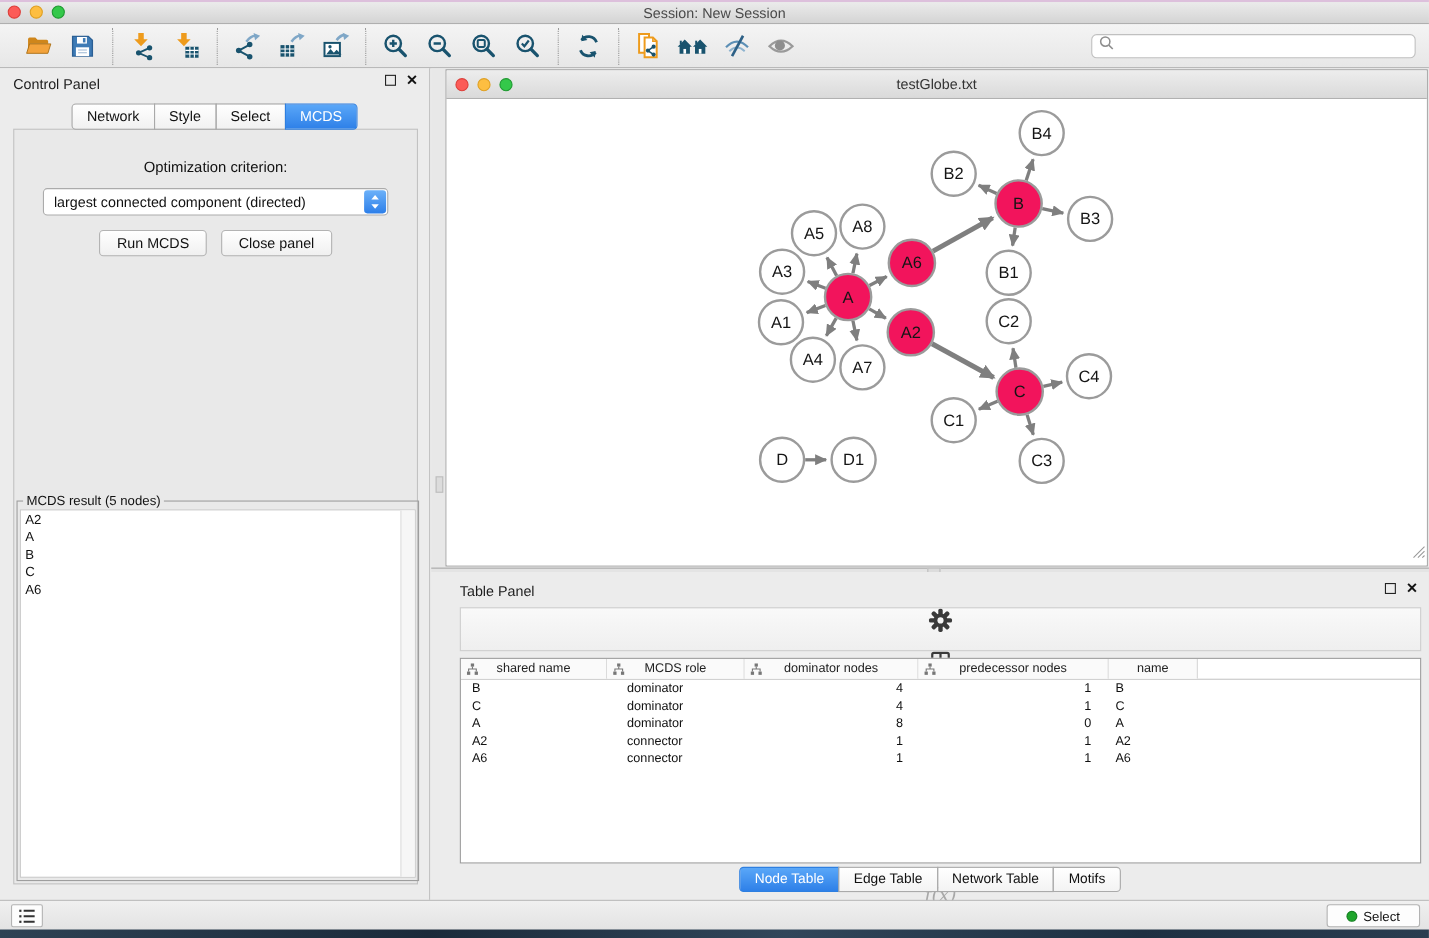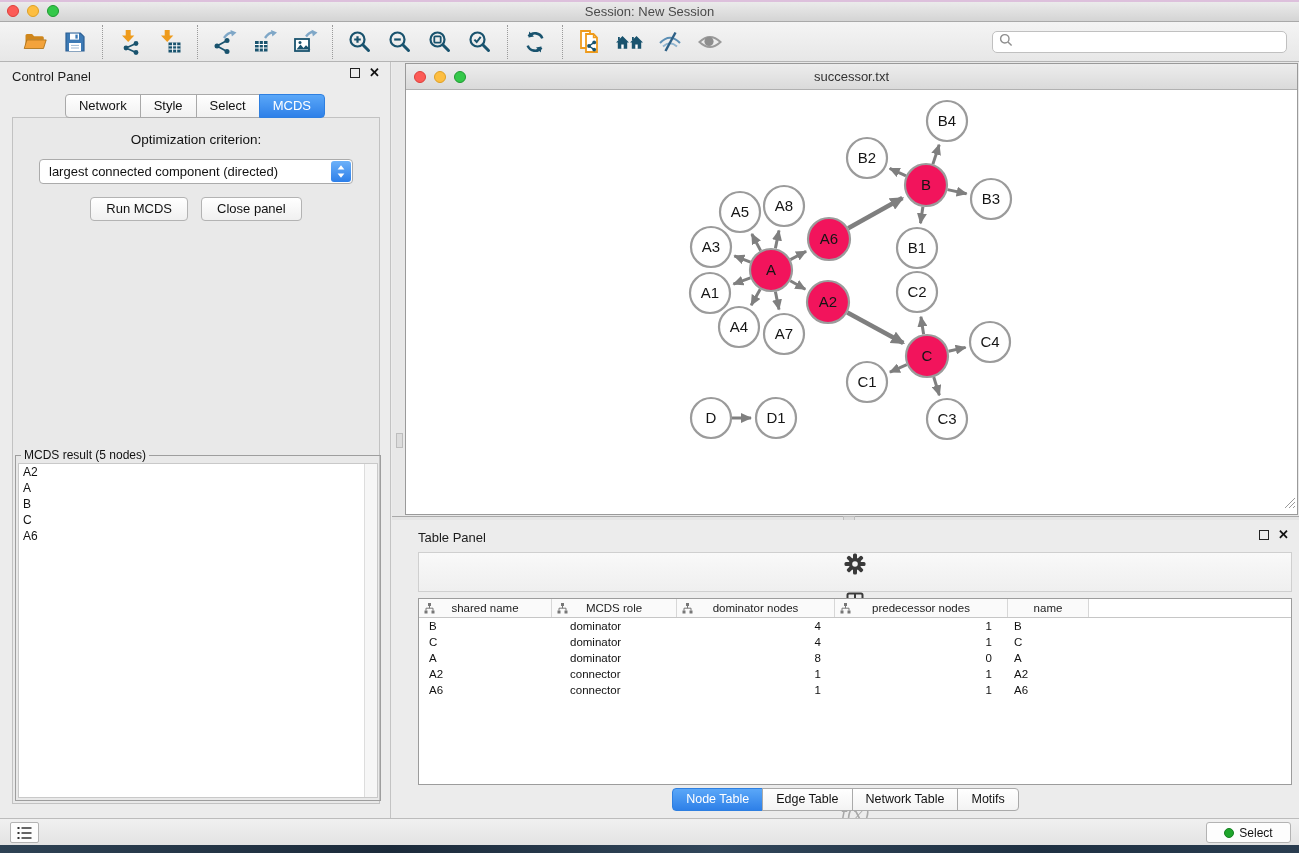--- a/index.html
+++ b/index.html
@@ -41,21 +41,21 @@
   .win-float { width:10px; height:10px; border:1.5px solid #222; }
   .win-close { font-size:13px; font-weight:700; color:#111; line-height:10px; }
   .cp-tabs { position:relative; z-index:2; display:flex; justify-content:center; margin-top:4px; }
   .cp-tab { border:1px solid #a9a9a9; margin-left:-1px; padding:3px 13px 4px; font-size:13px;
             background:linear-gradient(#ffffff,#f1f1f1); color:#111; }
   .cp-tab:first-child { border-radius:4px 0 0 4px; margin-left:0; }
   .cp-tab:last-child { border-radius:0 4px 4px 0; }
   .cp-tab.active { background:linear-gradient(#5aa7f8,#2e80e8); border-color:#2e7fe0; color:#fff; }
   .cp-content { position:absolute; left:12px; top:55px; width:368px; height:687px;
                 border:1px solid #c2c2c2; background:#e9e9e9; }
-  .opt-label { margin-top:14px; text-align:center; font-size:13.5px; color:#111; }
+  .opt-label { margin-top:26px; text-align:center; font-size:13.5px; color:#111; }
   .selectbox { position:relative; width:314px; height:25px; margin:12px auto 0; background:#fff;
                border:1px solid #ababab; border-radius:4px; font-size:13px; line-height:23px;
                padding-left:9px; color:#111; }
   .selectbox .stepper { position:absolute; right:1px; top:1px; width:20px; height:21px; border-radius:3px;
                background:linear-gradient(#6cb1f9,#2d7fe9); display:flex; align-items:center; justify-content:center; }
   .btn-row { display:flex; justify-content:center; gap:13px; margin-top:13px; }
   .pushbtn { padding:3px 15px 4px; font-size:13px; background:linear-gradient(#ffffff,#f0f0f0);
              border:1px solid #b3b3b3; border-radius:4px; color:#111; }
   .result-box { position:absolute; left:15px; top:393px; width:366px; height:346px; border:1px solid #9e9e9e; }
   .result-legend { position:absolute; left:5px; top:-8px; background:#e9e9e9; padding:0 3px; font-size:12px; color:#111; }
@@ -378,21 +378,21 @@
   </div>
 
   <div class="workspace"></div>
   <div class="net-window">
     <div class="net-titlebar">
       <div class="lights">
         <div class="light red"></div>
         <div class="light yellow"></div>
         <div class="light green"></div>
       </div>
-      <span class="net-title">successor.txt</span>
+      <span class="net-title">testGlobe.txt</span>
     </div>
     <div class="net-canvas">
       <svg width="891" height="424" viewBox="0 0 891 424">
           <defs>
             <marker id="arr" markerUnits="userSpaceOnUse" markerWidth="12" markerHeight="10" refX="10" refY="5" orient="auto">
               <path d="M0 0 L11 5 L0 10 Z" fill="#7F7F7F"></path>
             </marker>
             <marker id="arrBig" markerUnits="userSpaceOnUse" markerWidth="15" markerHeight="13" refX="12" refY="6.5" orient="auto">
               <path d="M0 0 L14 6.5 L0 13 Z" fill="#7F7F7F"></path>
             </marker>

